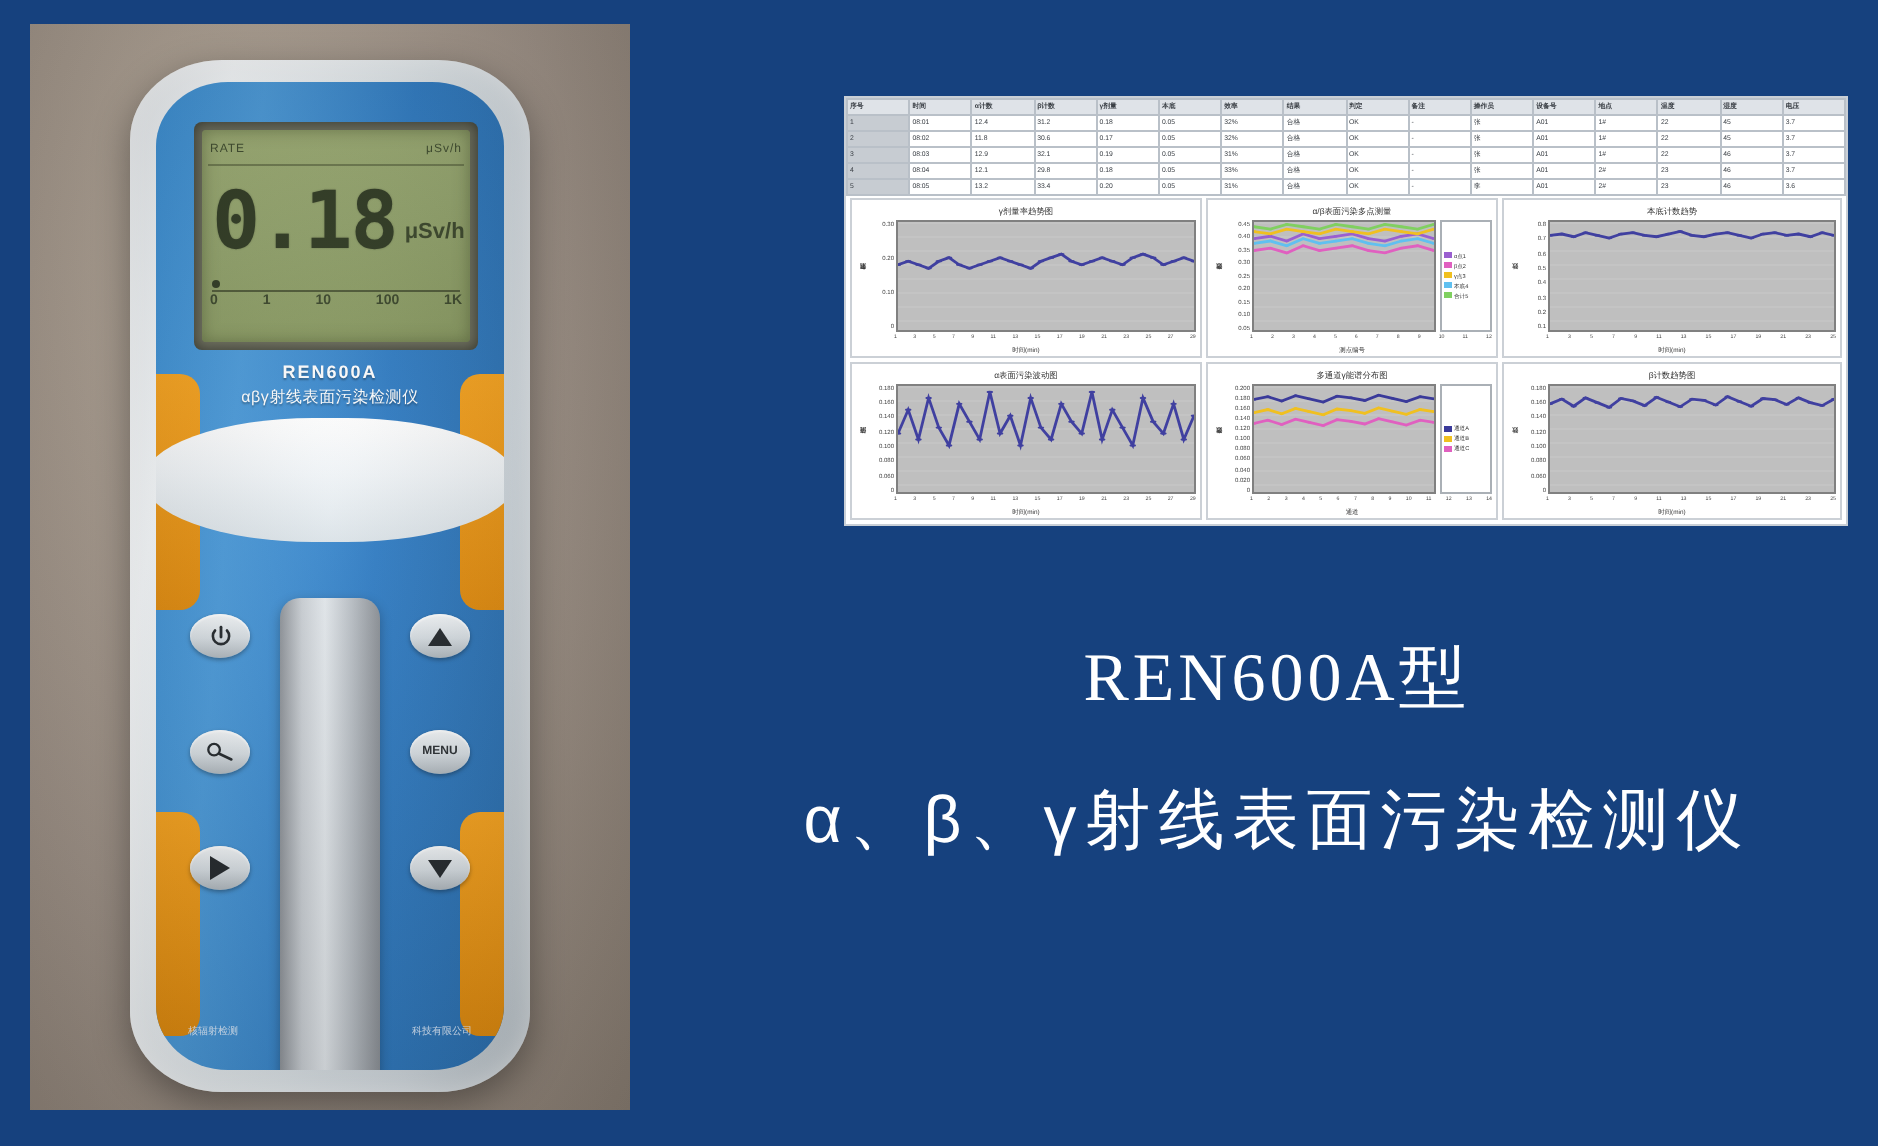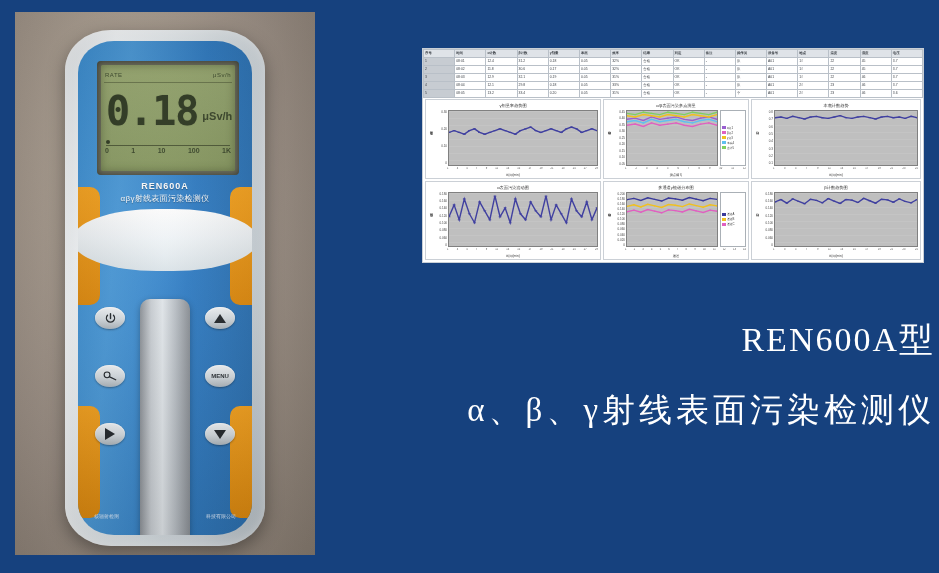--- a/index.html
+++ b/index.html
@@ -177,28 +177,28 @@
     display:flex;justify-content:space-between;font-size:2.6px;color:#444;overflow:hidden;
   }
   .ch-xlab{
     position:absolute;left:0;right:0;bottom:0px;height:6px;text-align:center;
     font-size:3.2px;color:#333;line-height:6px;
   }
 
   
   .caption{
     position:absolute;left:342px;right:4px;top:318px;
-    color:#ffffff;text-align:right;
+    color:#ffffff;text-align:center;
   }
   .cap-line1{
     font-family:"Liberation Serif","DejaVu Serif",serif;
     font-size:34px;letter-spacing:2px;line-height:44px;white-space:nowrap;
   }
   .cap-line2{
-    font-family:Liberation Serif, serif;
+    font-family:Liberation Sans, sans-serif;
     font-size:33px;letter-spacing:4px;line-height:52px;margin-top:22px;white-space:nowrap;
   }
 </style>
 </head>
 <body>
 
 <div id="stage">
 
   <div class="photo">
     <div class="device">

